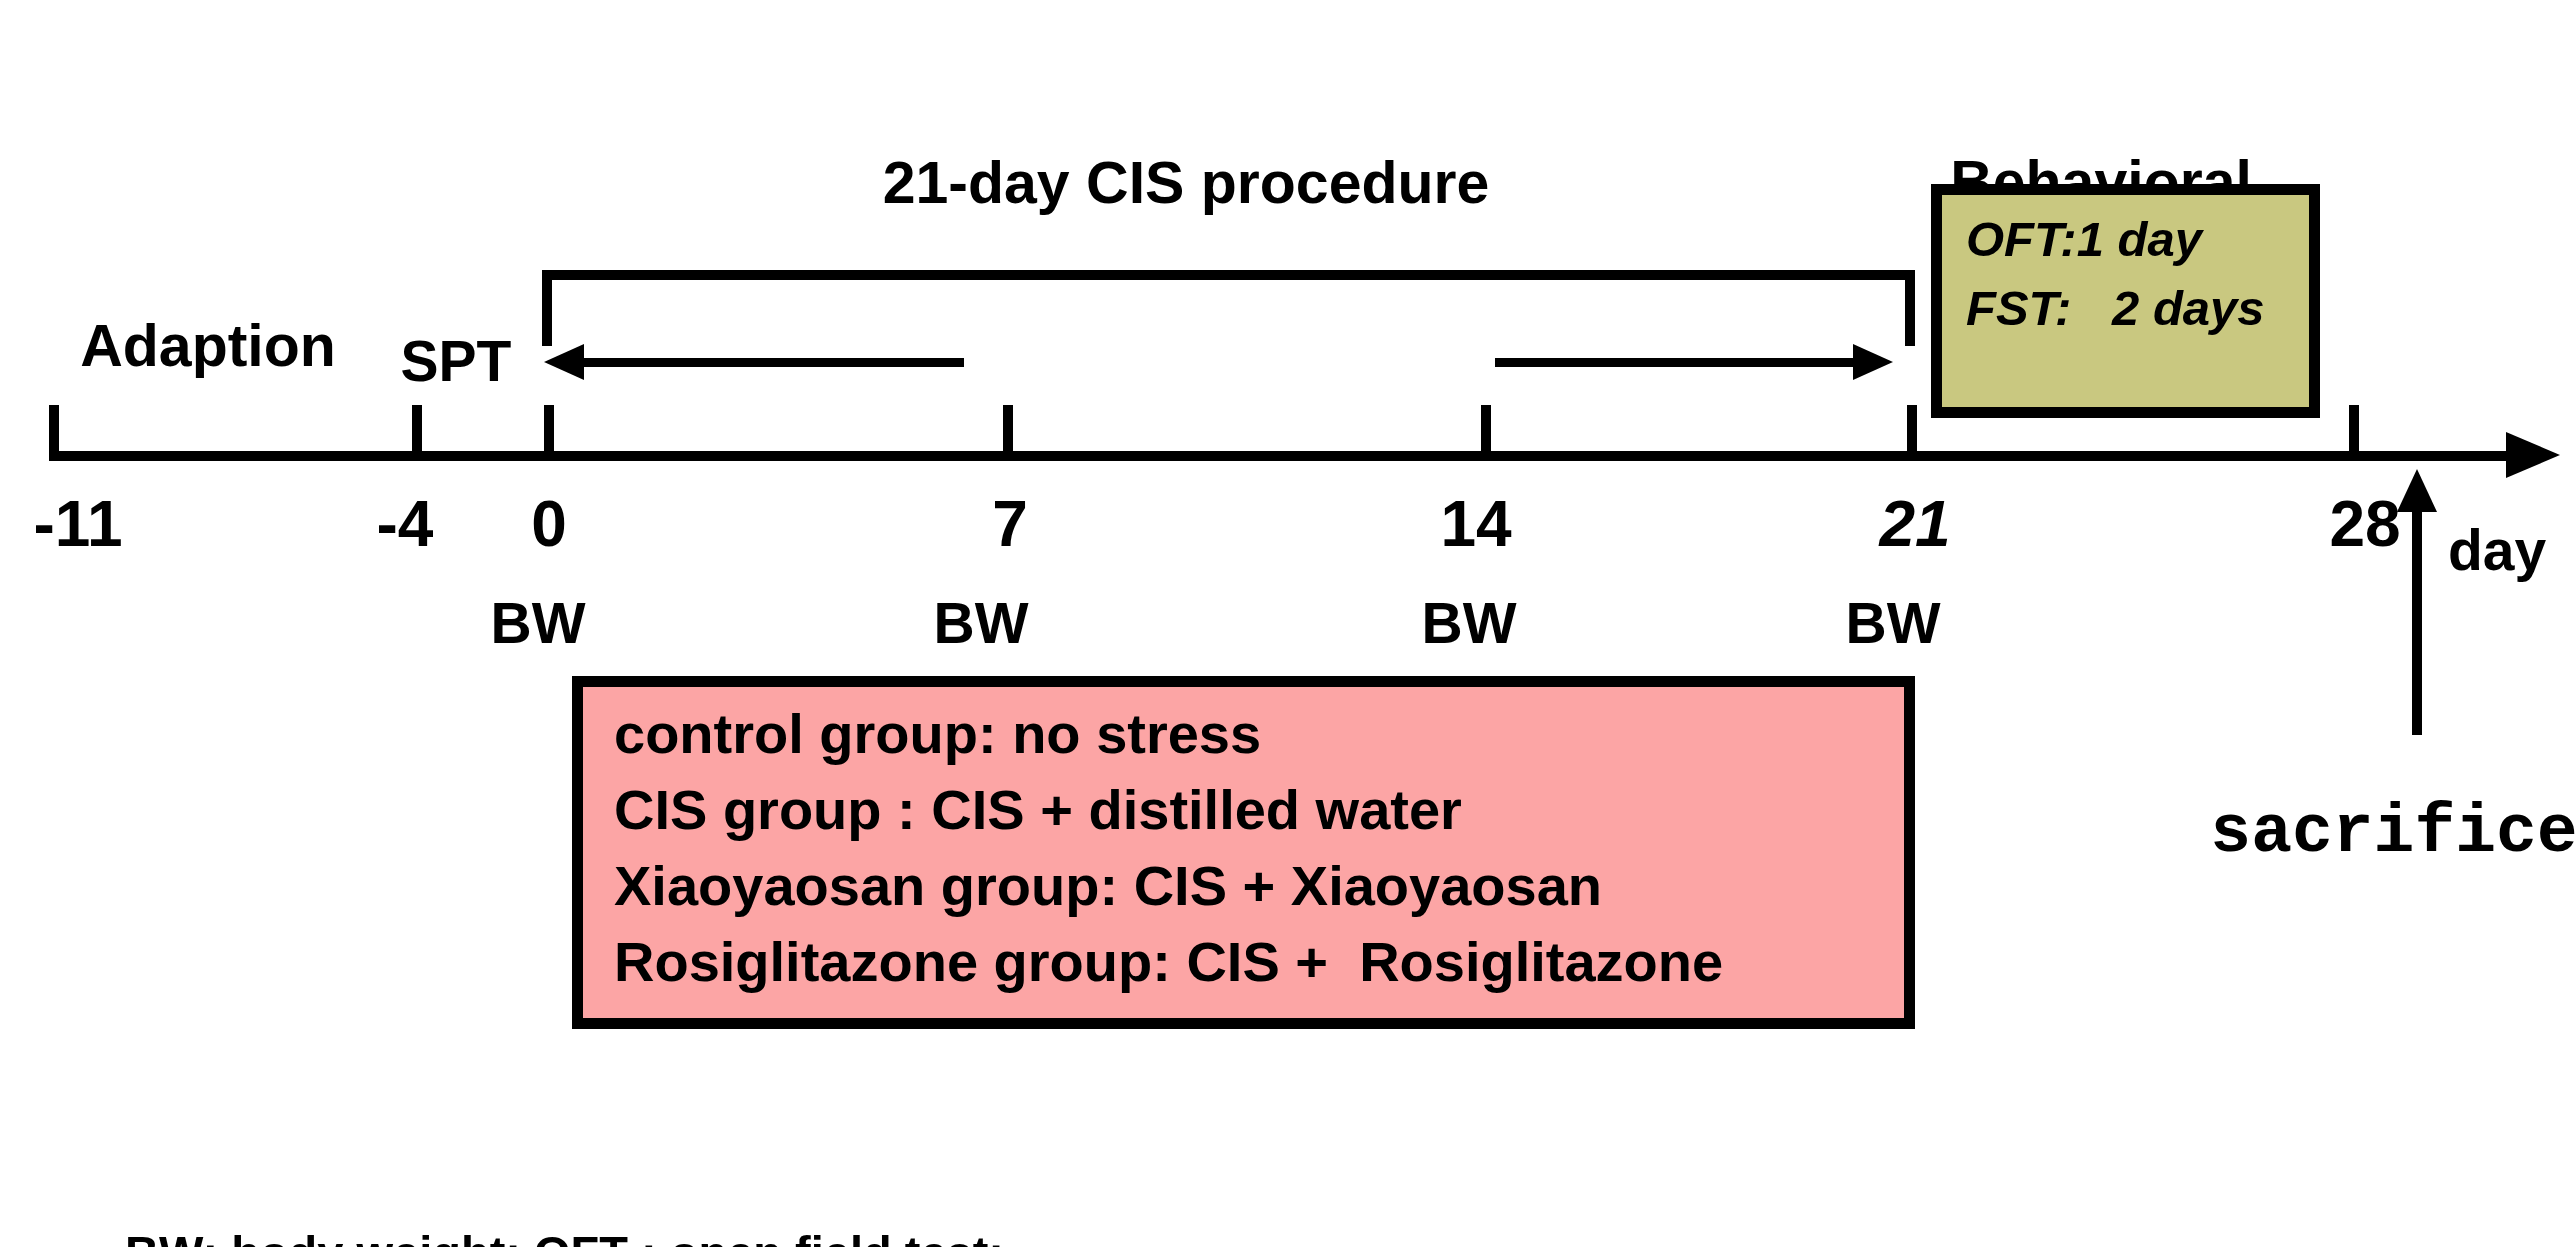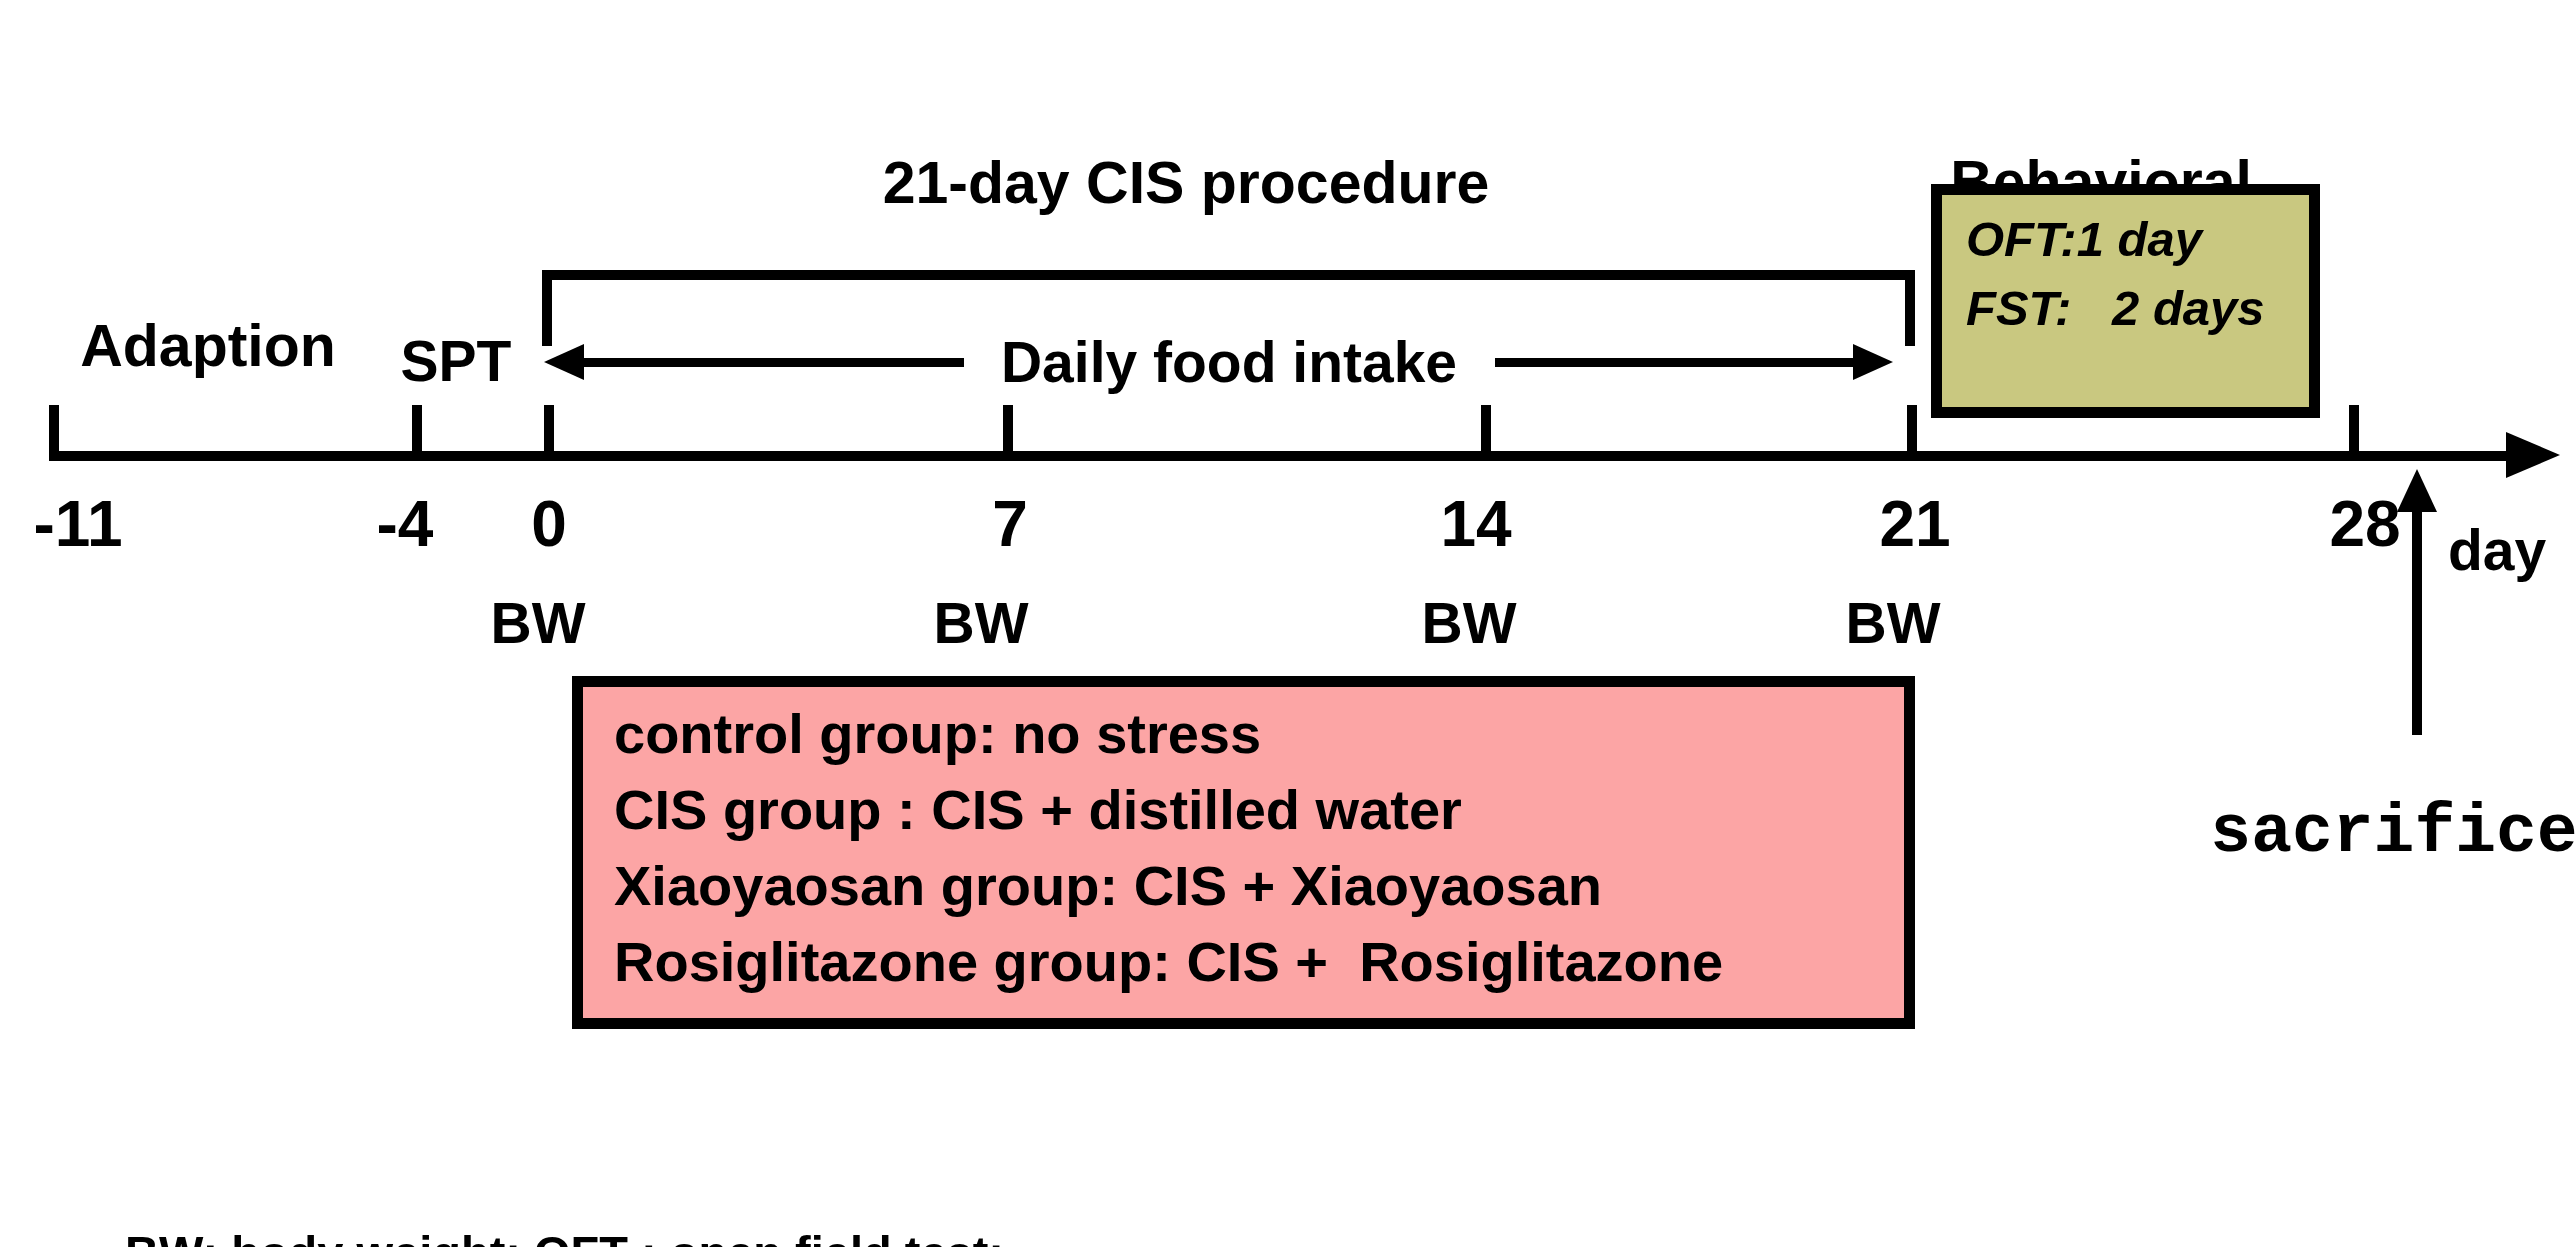--- a/index.html
+++ b/index.html
@@ -99,21 +99,20 @@
 
   <div class="lbl center" style="left:1186px; top:183px; font-size:59px;">21-day CIS procedure</div>
 
   <div id="cis-bracket"></div>
 
   <div class="lbl center" style="left:208px; top:346px; font-size:59px;">Adaption</div>
   <div class="lbl center" style="left:456px; top:361px; font-size:57px;">SPT</div>
 
   <div class="arrow-left" style="left:544px; top:344px;"></div>
   <div class="hline" style="left:573px; top:358px; width:391px; height:8.7px;"></div>
-  <div class="lbl center" style="left:1229px; top:362px; font-size:57px;">Daily food intake</div>
   <div class="hline" style="left:1495px; top:358px; width:365px; height:8.7px;"></div>
   <div class="arrow-right" style="left:1853px; top:344px;"></div>
 
   <div id="behavioral-box" style="background: rgb(201, 200, 128);">
     <div class="box-line">OFT:1 day</div>
     <div class="box-line">FST:   2 days</div>
   </div>
 
   <div class="hline" style="left:49px; top:451px; width:2460px; height:9.6px;"></div>
   <div class="arrow-right-big" style="left:2506px; top:432px;"></div>
@@ -143,18 +142,18 @@
     <div class="tick" style="left: 544px;"></div>
     <div class="daynum" style="left: 549px;">0</div>
     <div class="bwlbl" style="left: 538px;">BW</div>
     <div class="tick" style="left: 1003px;"></div>
     <div class="daynum" style="left: 1010px;">7</div>
     <div class="bwlbl" style="left: 981px;">BW</div>
     <div class="tick" style="left: 1481px;"></div>
     <div class="daynum" style="left: 1476px;">14</div>
     <div class="bwlbl" style="left: 1469px;">BW</div>
     <div class="tick" style="left: 1907px;"></div>
-    <div class="daynum" style="left: 1915px;">21</div>
+    <div class="daynum" style="left: 1915px; font-style: italic;">21</div>
     <div class="bwlbl" style="left: 1893px;">BW</div>
     <div class="tick" style="left: 2349px;"></div>
     <div class="daynum" style="left: 2365px;">28</div>
   </div>
 
 
 </body></html>

